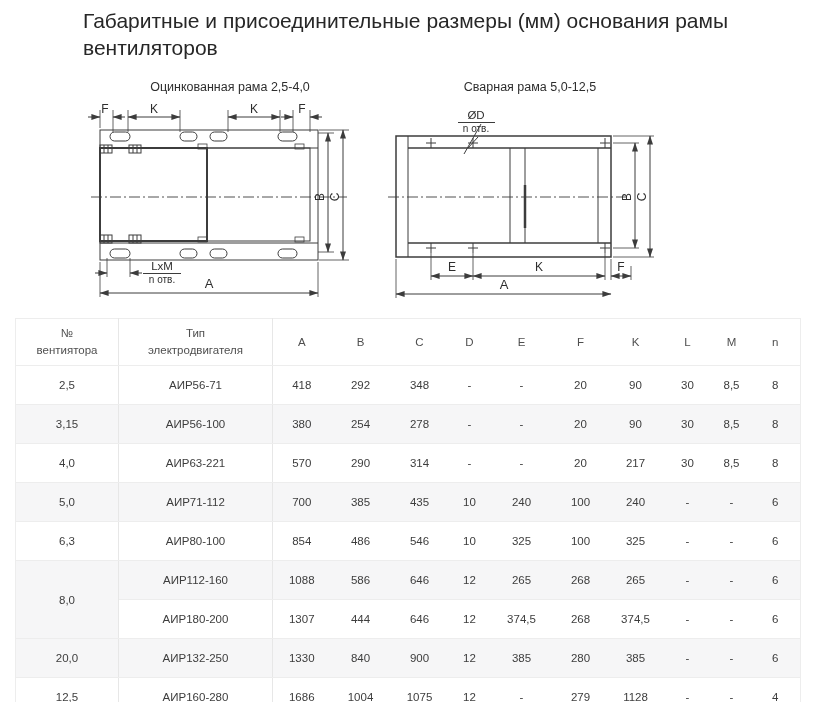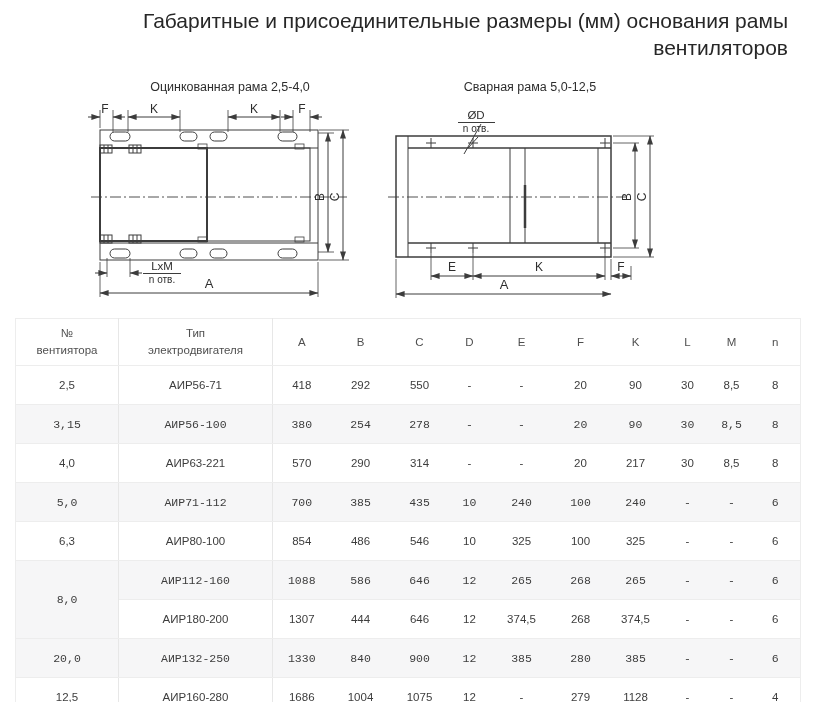--- a/index.html
+++ b/index.html
@@ -2,21 +2,21 @@
 <html><head>
 <meta charset="utf-8">
 <style>
   html,body { margin:0; padding:0; background:#ffffff; }
   .page {
     position:relative; width:818px; height:702px; background:#ffffff;
     font-family:"Liberation Sans","DejaVu Sans",sans-serif; overflow:hidden;
   }
   .title {
     position:absolute; left:83px; top:7px; width:705px; margin:0;
-    font-size:21px; font-weight:400; color:#272727; line-height:27px;text-align:right;
+    font-size:21px; font-weight:400; color:#272727; line-height:27px;
   }
   svg.draw { position:absolute; }
   #dLeft  { left:85px;  top:70px; }
   #dRight { left:388px; top:70px; }
   svg text { fill:#2e2e2e; }
   svg .dt  { font-size:12.5px; }
   svg .dim { font-size:12px; }
   svg .sm  { font-size:10px; }
   svg .md  { font-size:11.5px; }
   svg .big { font-size:13px; }
@@ -35,21 +35,21 @@
   table.dims th {
     font-weight:400; color:#4f4f4f; height:44px; white-space:pre-line;
     text-align:center; vertical-align:middle; line-height:1.45;
     border-bottom:1px solid #ededed;
   }
   table.dims td {
     height:36px; text-align:center; vertical-align:middle;
     border-bottom:1px solid #ededed;
   }
   .vb { border-right:1px solid #e7e7e7; }
-  tr.alt td, td.merged { background:#f6f6f7;font-family:Liberation Mono, monospace; }
+  tr.alt td, td.merged { background:#f6f6f7; }
 </style>
 </head>
 <body>
 
 <div class="page">
 
   <h1 class="title">Габаритные и присоединительные размеры (мм) основания рамы вентиляторов</h1>
 
   <svg id="dLeft" class="draw" width="275" height="244" viewBox="0 0 275 244">
     <defs>
@@ -276,21 +276,21 @@
         <th>M</th>
         <th>n</th>
       </tr>
     </thead>
     <tbody>
       <tr>
         <td class="vb">2,5</td>
         <td class="vb">АИР56-71</td>
         <td>418</td>
         <td>292</td>
-        <td>550</td>
+        <td>348</td>
         <td>-</td>
         <td>-</td>
         <td>20</td>
         <td>90</td>
         <td>30</td>
         <td>8,5</td>
         <td>8</td>
       </tr>
       <tr class="alt">
         <td class="vb">3,15</td>

